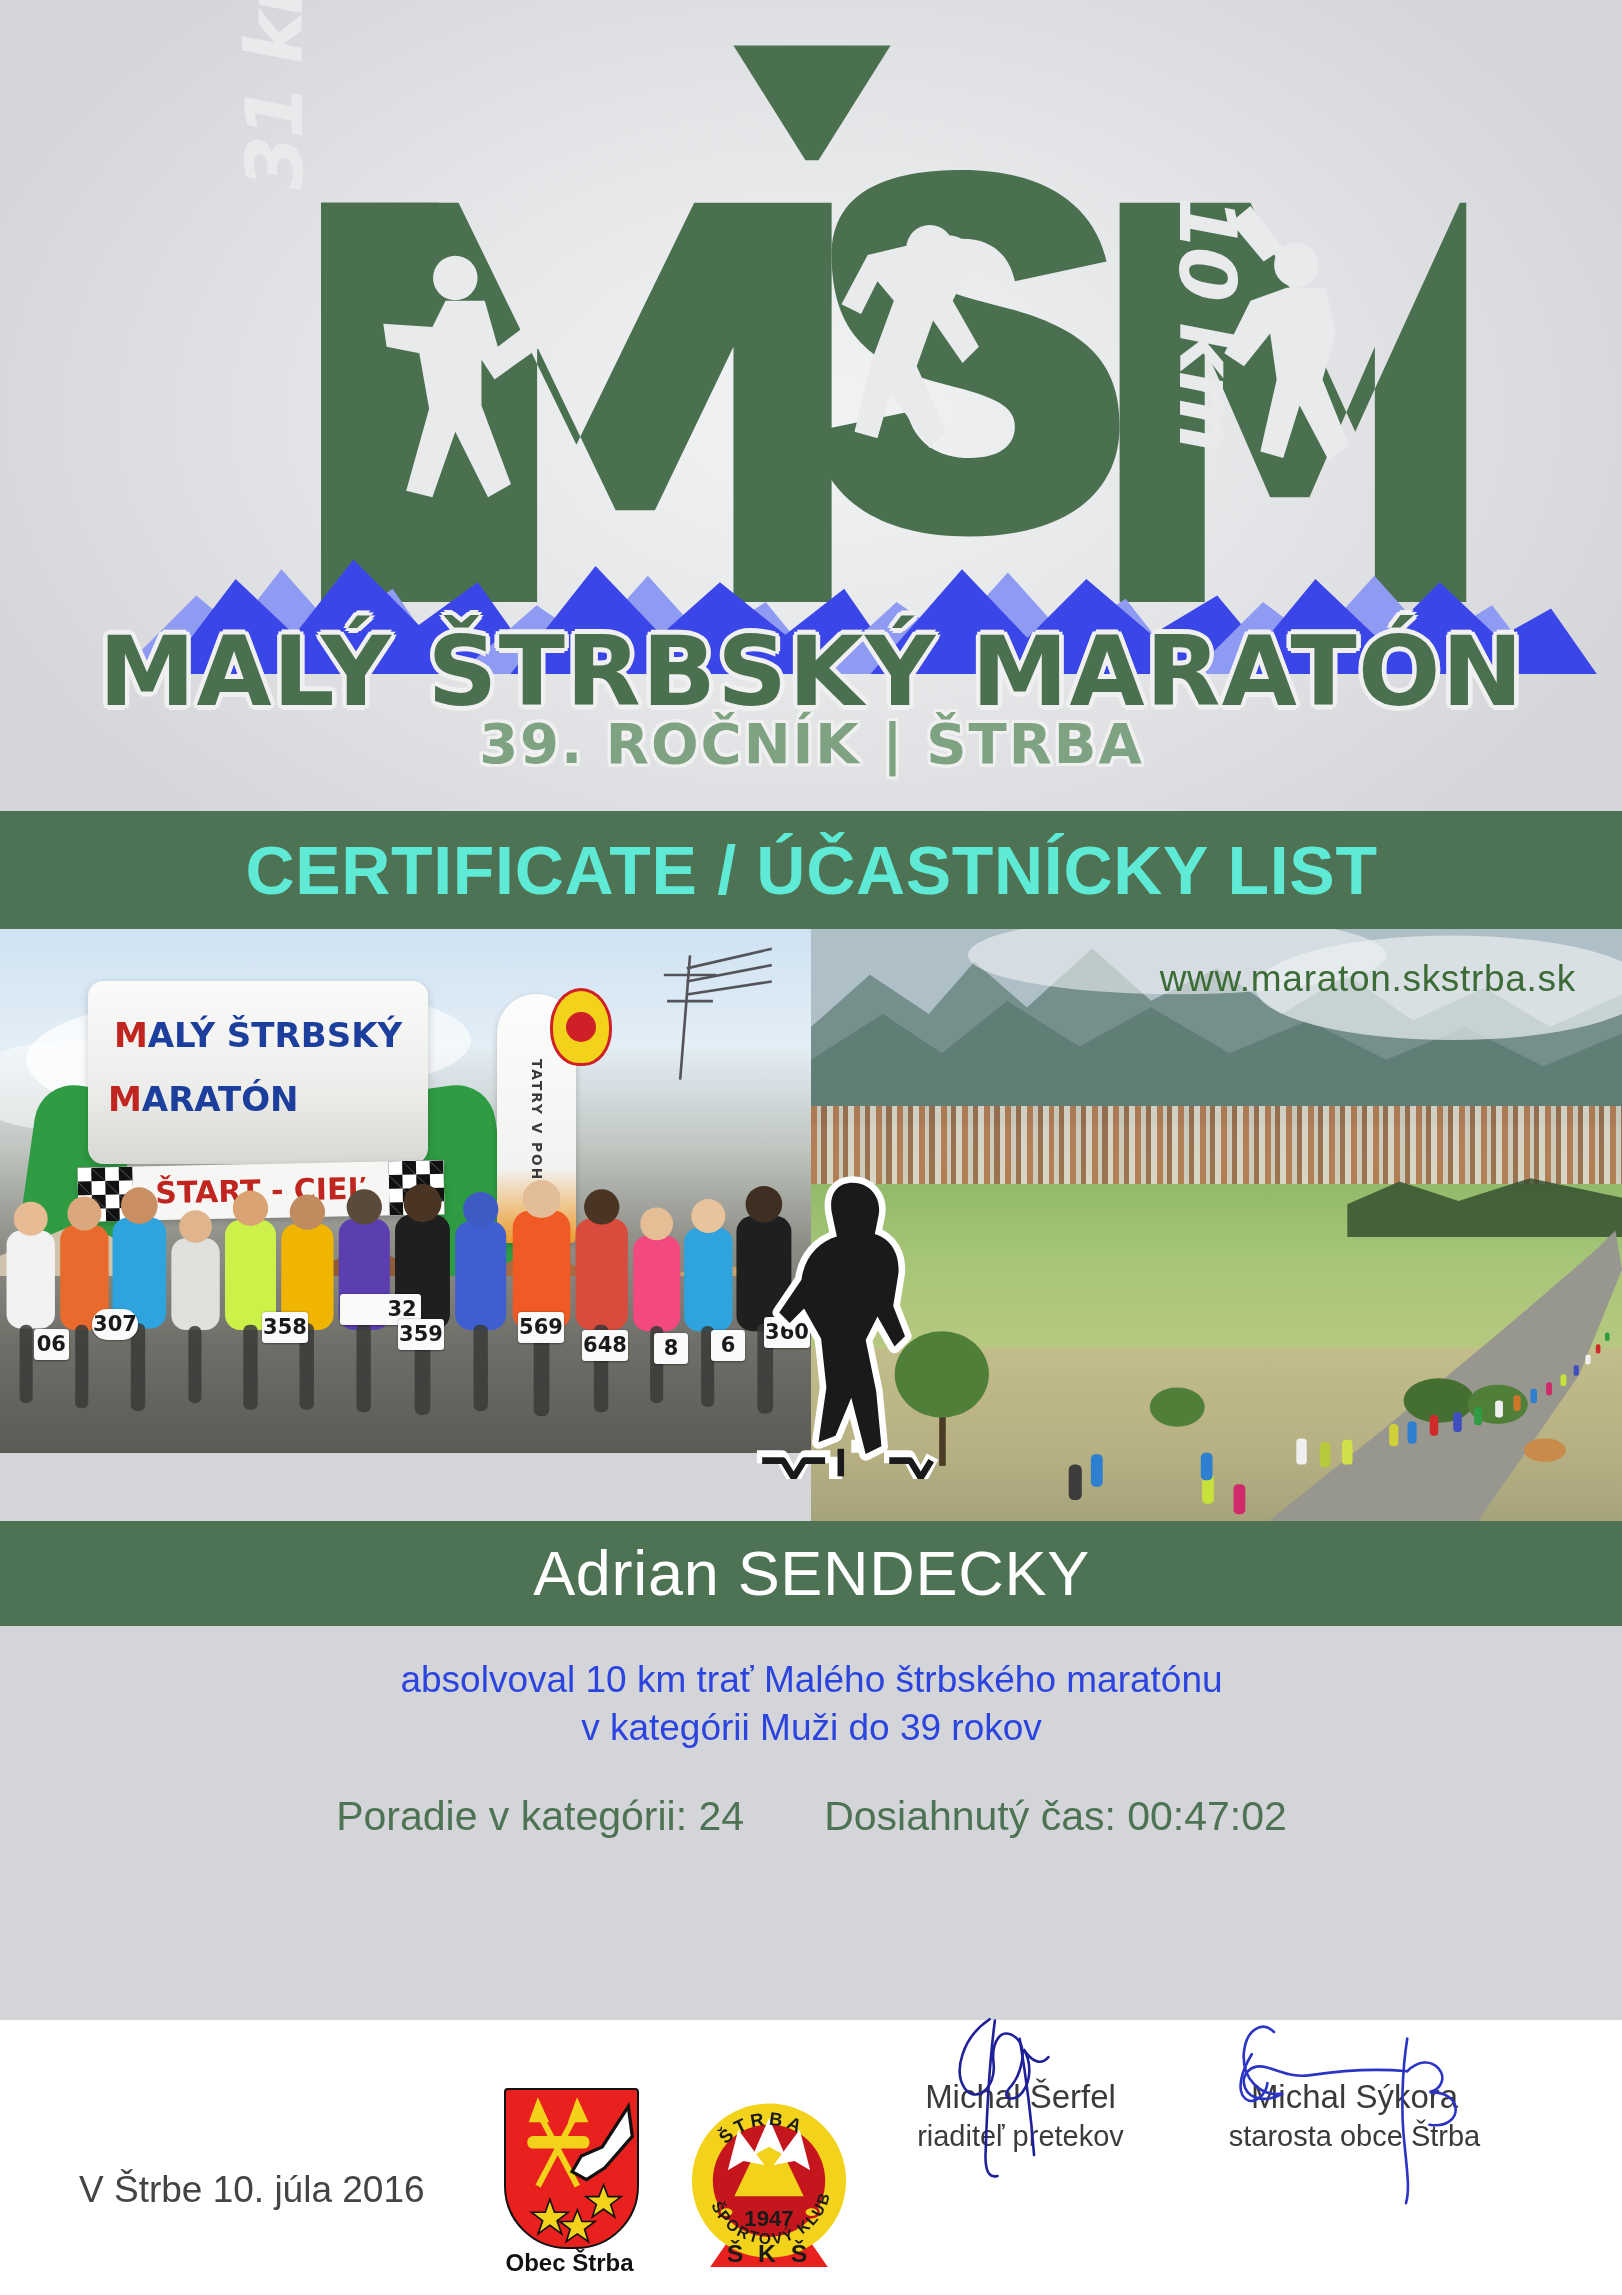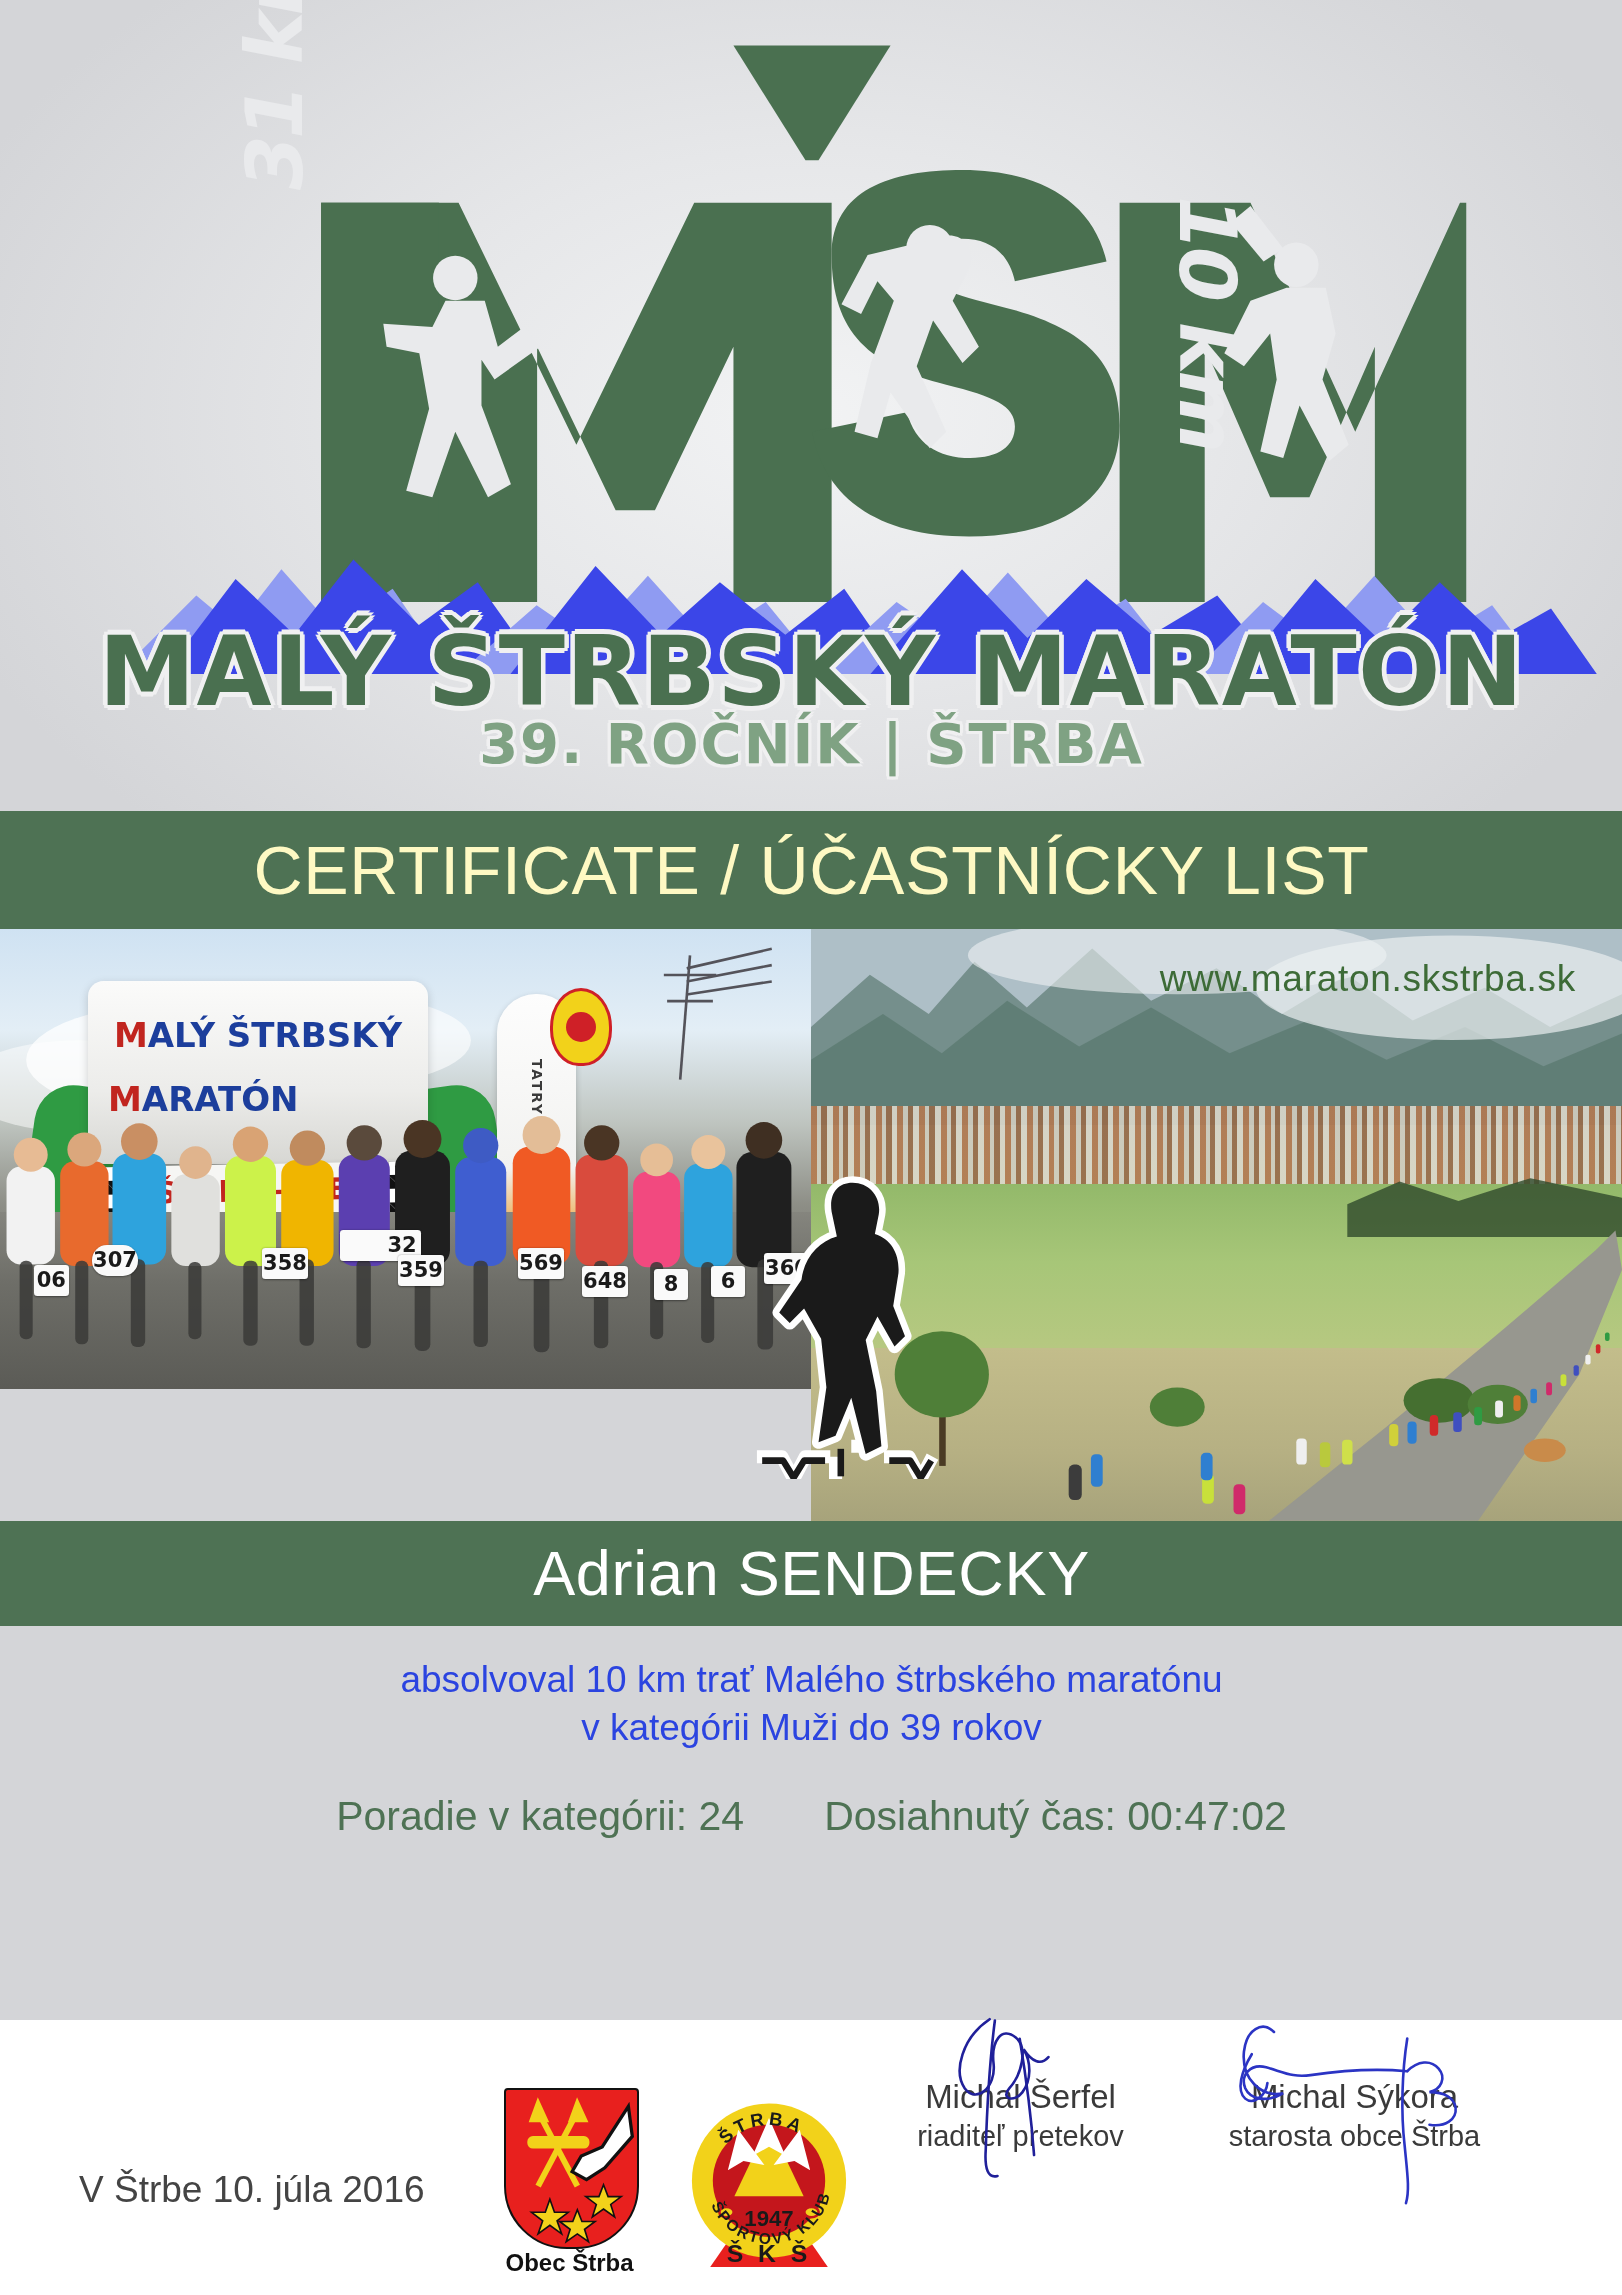--- a/index.html
+++ b/index.html
@@ -37,34 +37,34 @@
       -2.6px -2.6px 0 #f0f0f1, 2.6px -2.6px 0 #f0f0f1, -2.6px 2.6px 0 #f0f0f1, 2.6px 2.6px 0 #f0f0f1;
     white-space:nowrap;
   }
 
   
   .band{position:absolute;left:0;width:1623px;background:#4e7254;}
   .band-cert{top:811px;height:118px;}
   .band-name{top:1521px;height:105px;}
 
   .band-cert .band-text{
-    color:#fef9c3;font-size:68px;font-weight:normal;letter-spacing:0.7px;
+    color:#5eead4;font-size:68px;font-weight:bold;letter-spacing:0.7px;
     font-family:"Liberation Sans", sans-serif;
     text-align:center;line-height:118px;white-space:nowrap;
   }
   .band-name .band-text{
     color:#ffffff;font-size:63px;font-weight:normal;letter-spacing:0.7px;
     font-family:"Liberation Sans", sans-serif;
     text-align:center;line-height:105px;white-space:nowrap;
   }
 
   
   .photos{position:absolute;left:0;top:929px;width:1623px;height:592px;display:flex;}
   .photo{position:relative;overflow:hidden;}
-  .photo-left{width:811px;height:460px;
+  .photo-left{width:811px;height:524px;
     background:linear-gradient(180deg,#cfe2f2 0%,#e3eef6 22%,#bfc5c0 42%,#8d8e86 60%,#6f6f68 80%,#5d5d58 100%);}
   .photo-right{width:811px;height:592px;
     background:linear-gradient(180deg,#b9c7cf 0%,#9fb0b6 14%,#7c948b 30%,#8fa67c 42%,#a9b98a 52%,#8fae6a 66%,#b7b589 82%,#9a9c86 100%);}
 
   
   .arch{position:absolute;left:26px;top:39px;width:458px;height:275px;}
   .arch-left{position:absolute;left:0;top:118px;width:98px;height:196px;
     background:#2f9b43;border-radius:39px 6.5px 6.5px 13px;transform:rotate(8deg);}
   .arch-right{position:absolute;right:-19.6px;top:118px;width:98px;height:196px;
     background:#2f9b43;border-radius:6.5px 39px 13px 6.5px;transform:rotate(-8deg);}

